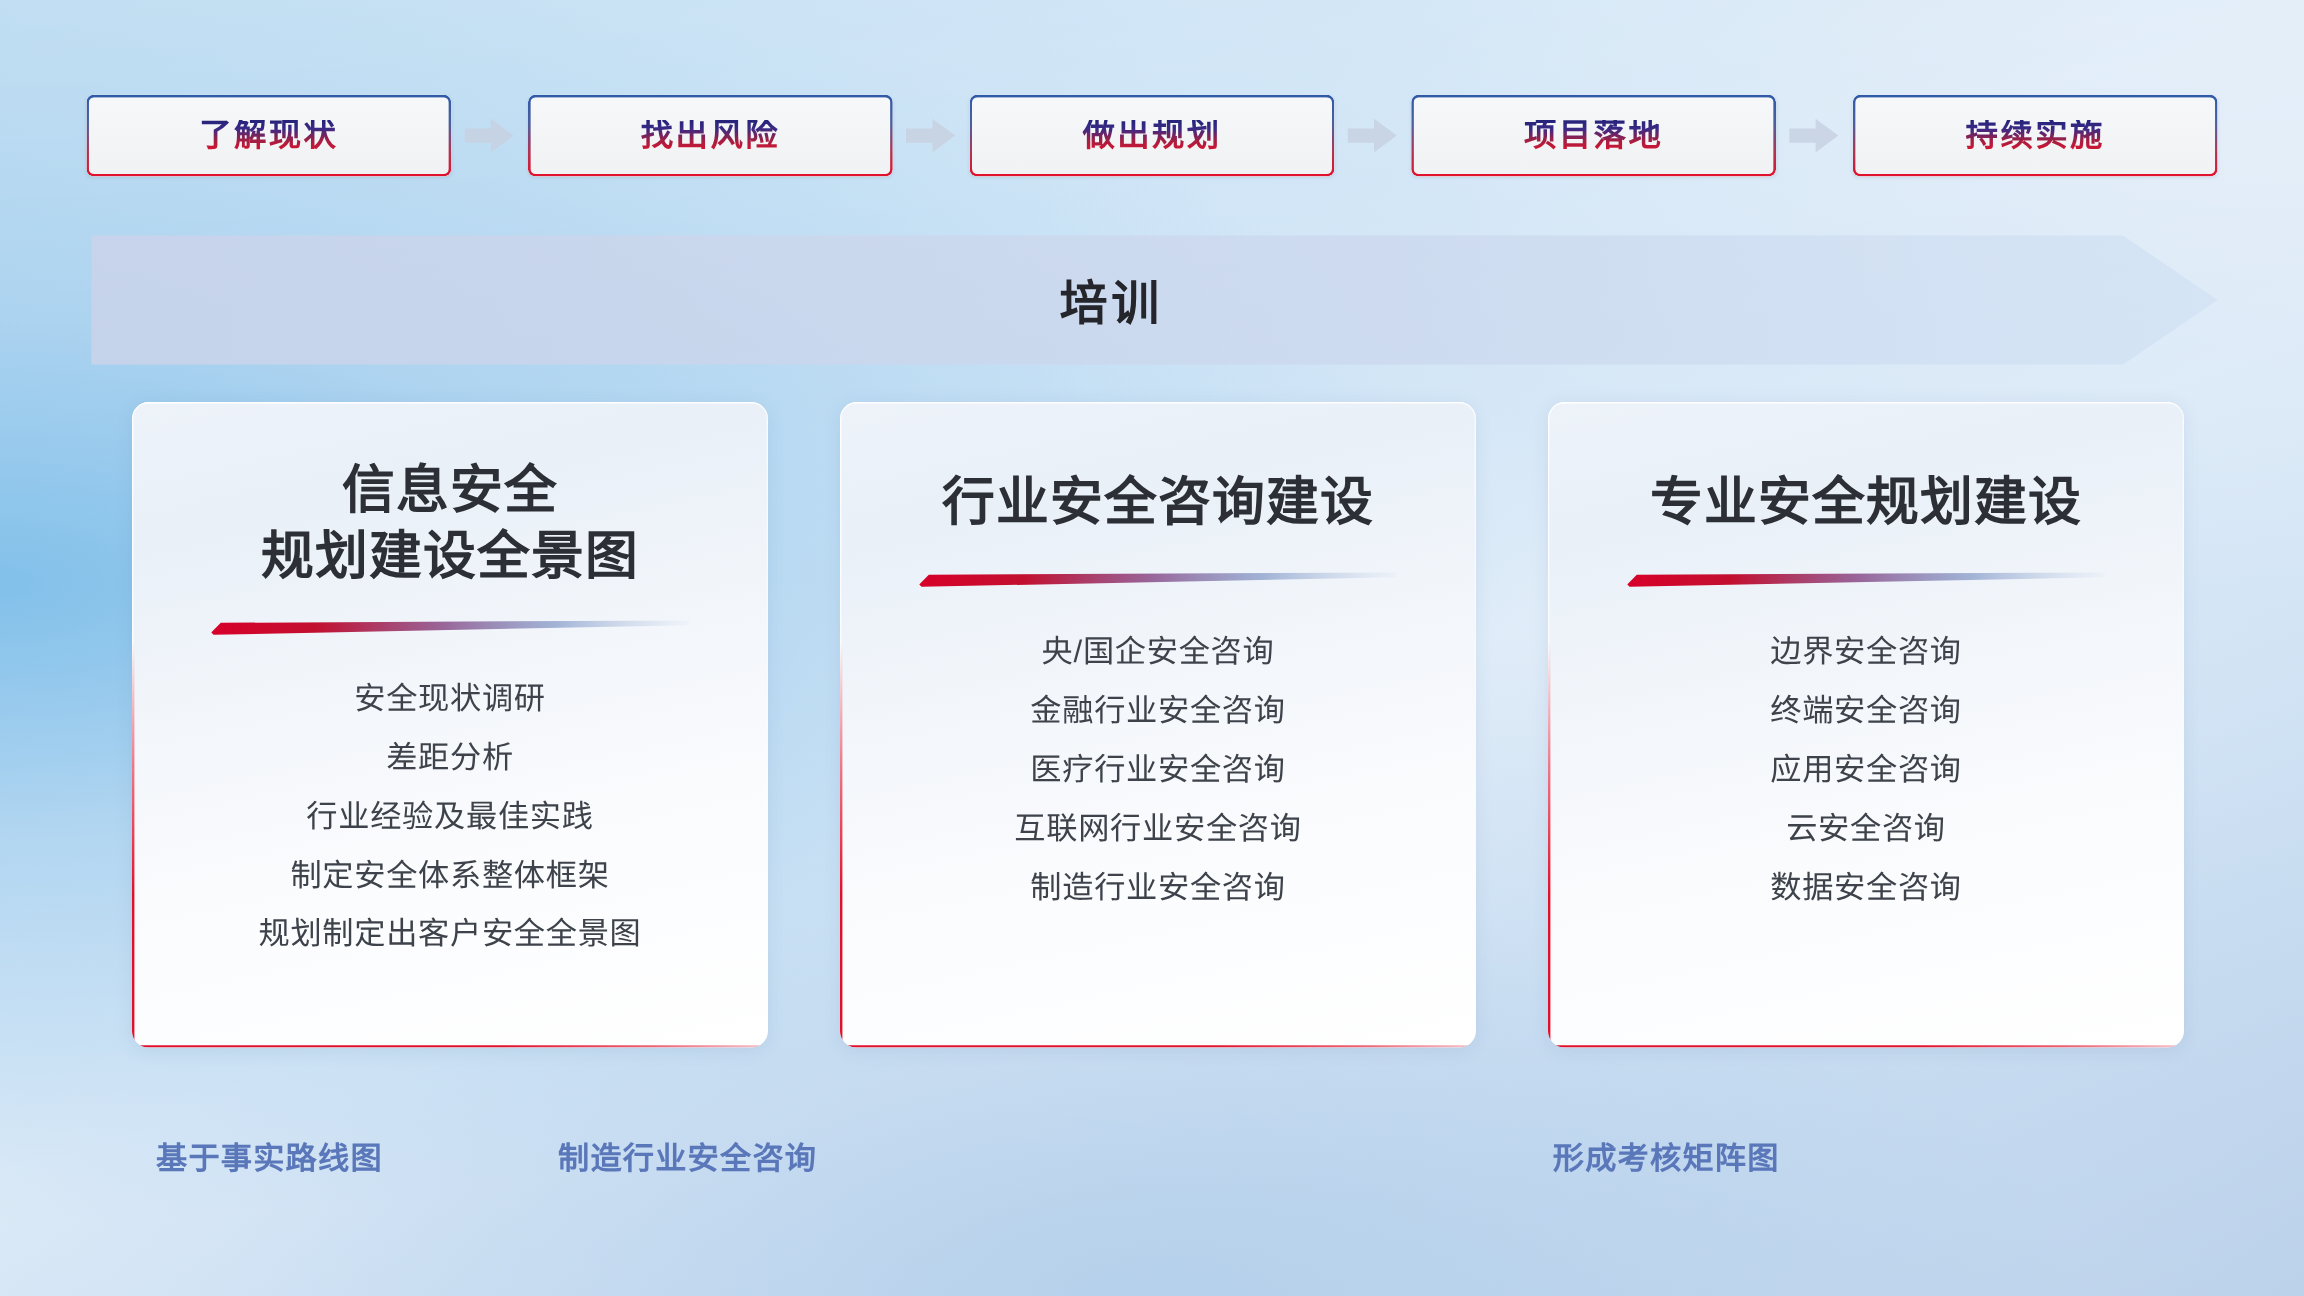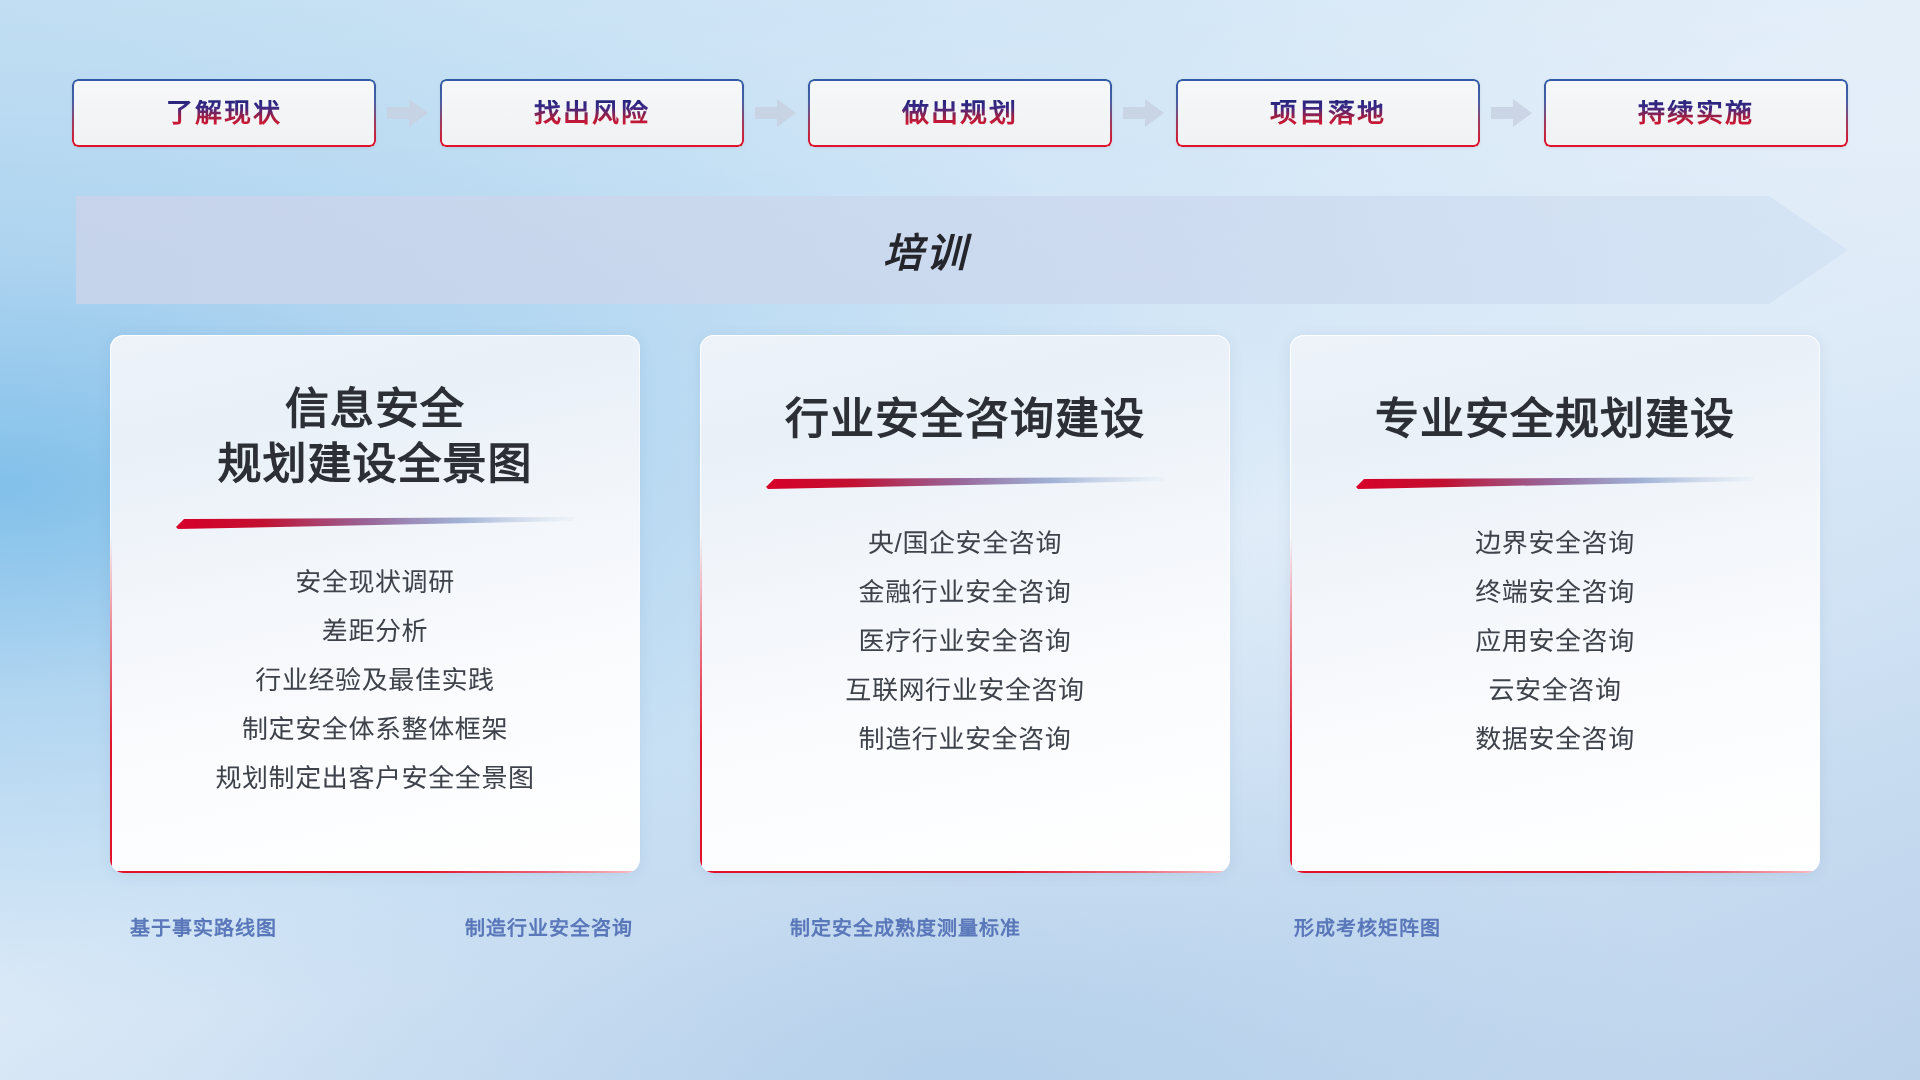--- a/index.html
+++ b/index.html
@@ -87,21 +87,20 @@
     opacity: 0.85;
   }
 
   
   .band {
     position: absolute;
     left: 76px;
     top: 196px;
     width: 1772px;
     height: 108px;
-    font-style: italic;
   }
   .band svg { display: block; width: 100%; height: 100%; }
   .band-title {
     position: absolute;
     left: 0;
     top: 0;
     width: 1700px;
     height: 108px;
     display: flex;
     align-items: center;
@@ -214,25 +213,26 @@
   
   .captions {
     position: absolute;
     left: 0;
     top: 912px;
     width: 1920px;
     height: 52px;
   }
   .caption {
     position: absolute;
-    font-size: 20px;
+    font-size: 26px;
     font-weight: 700;
     color: #5a77ba;
     letter-spacing: 1px;
     white-space: nowrap;
+    margin-top: 32px;
   }
 </style>
 </head>
 <body>
 
 <div class="bg"></div>
 <div class="bg-sheen"></div>
 
 <div class="steps" id="steps-root">
     <div class="step-box">
@@ -360,15 +360,14 @@
         <li>应用安全咨询</li>
         <li>云安全咨询</li>
         <li>数据安全咨询</li>
       </ul>
     </div>
   </div>
 
 <div class="captions" id="captions-root">
     <div class="caption" style="left: 130px;">基于事实路线图</div>
     <div class="caption" style="left: 465px;">制造行业安全咨询</div>
-    <div class="caption" style="left: 790px;">制定安全成熟度测量标准</div>
     <div class="caption" style="left: 1294px; text-align: right;">形成考核矩阵图</div>
   </div>
 
 </body></html>

